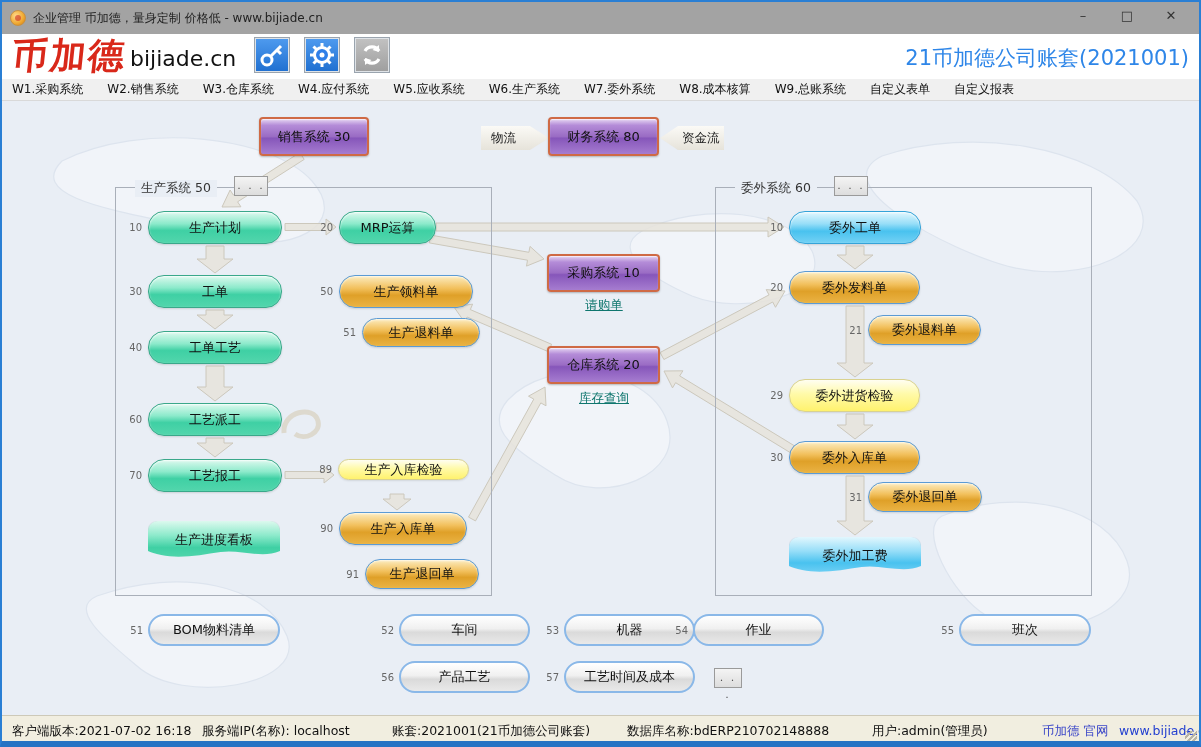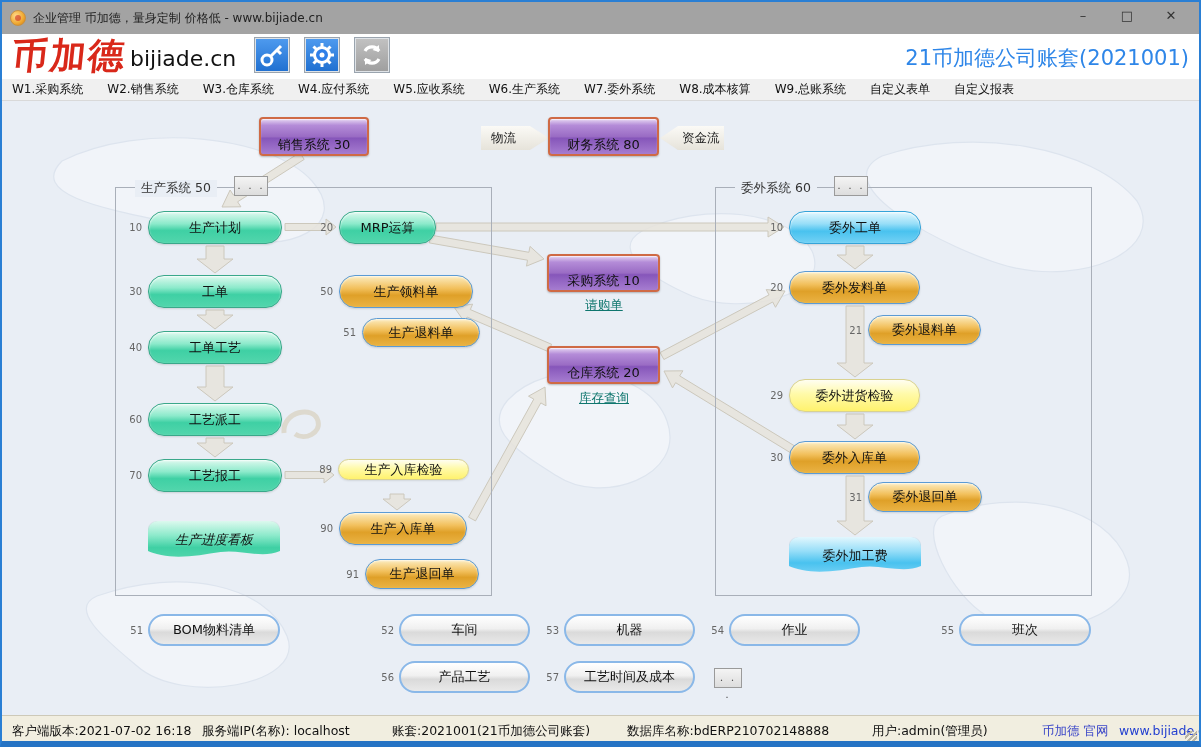--- a/index.html
+++ b/index.html
@@ -35,31 +35,31 @@
   .canvas { height:614px; background:#e9eef5; position:relative; overflow:hidden; }
   .map-layer, .arrow-layer { position:absolute; left:0; top:0; }
   .group-box { position:absolute; border:1px solid #a9afb9; }
   .group-title { position:absolute; font-size:12.5px; color:#333; background:#e9eef5; padding:0 6px; white-space:nowrap; }
   .more-btn { position:absolute; width:34px; height:20px; background:linear-gradient(180deg,#f4f4f4,#ddd);
     border:1px solid #9a9a9a; font-size:11px; color:#555; text-align:center; line-height:17px; letter-spacing:2px; }
   .flow-node { position:absolute; display:flex; align-items:center; justify-content:center;
     font-size:13px; color:#111; cursor:default; }
   .node-num { position:absolute; right:100%; margin-right:7px; font-size:10px; color:#666; white-space:nowrap; }
   .node-purple { background:linear-gradient(180deg,#e6d6f2 0%,#b48cd8 18%,#9a6cc4 50%,#8656ba 55%,#a67cd0 100%);
-    border:2px solid #cf6a45; border-radius:4px; box-shadow:0 1px 2px rgba(0,0,0,.25), inset 0 1px 1px rgba(255,255,255,.6);align-items:flex-end; }
+    border:2px solid #cf6a45; border-radius:4px; box-shadow:0 1px 2px rgba(0,0,0,.25), inset 0 1px 1px rgba(255,255,255,.6); }
   .node-teal { background:linear-gradient(180deg,#dcf9ee 0%,#8ceacb 38%,#3fd0a4 60%,#52d6ac 100%);
     border:1px solid #3aa88a; border-radius:16px; box-shadow:inset 0 1px 2px rgba(255,255,255,.8), 0 1px 2px rgba(0,0,0,.12); }
   .node-orange { background:linear-gradient(180deg,#fcecc0 0%,#f2c05c 40%,#dfa028 62%,#eab344 100%);
     border:1px solid #5b9bd5; border-radius:16px; box-shadow:inset 0 1px 2px rgba(255,255,255,.7), 0 1px 2px rgba(0,0,0,.12); }
   .node-yellow { background:linear-gradient(180deg,#fffef2 0%,#fffaa8 45%,#fff26e 100%);
     border:1px solid #d9d28f; border-radius:16px; box-shadow:0 1px 2px rgba(0,0,0,.1); }
   .node-blue { background:linear-gradient(180deg,#e2f7fe 0%,#97def8 38%,#49c2ef 62%,#73d1f5 100%);
     border:1px solid #35a3d8; border-radius:16px; box-shadow:inset 0 1px 2px rgba(255,255,255,.8), 0 1px 2px rgba(0,0,0,.12); }
   .node-tealflag { background:linear-gradient(180deg,#dcf9ee 0%,#8ceacb 38%,#3fd0a4 70%,#52d6ac 100%);
-    border-radius:10px 10px 6px 6px; filter:drop-shadow(0 1px 1px rgba(40,120,100,.5));font-style:italic; }
+    border-radius:10px 10px 6px 6px; filter:drop-shadow(0 1px 1px rgba(40,120,100,.5)); }
   .node-blueflag { background:linear-gradient(180deg,#e2f7fe 0%,#97def8 38%,#49c2ef 70%,#73d1f5 100%);
     border-radius:10px 10px 6px 6px; filter:drop-shadow(0 1px 1px rgba(30,110,160,.5)); }
   .node-white { background:linear-gradient(180deg,#ffffff 0%,#f0f0f0 45%,#dadada 58%,#e9e9e9 100%);
     border:2px solid #8ab8e8; border-radius:16px; font-size:13px; }
   .flow-link { position:absolute; font-size:12.5px; color:#0f766e; text-decoration:underline; text-align:center; cursor:pointer; }
   .flow-tag { position:absolute; height:24px; display:flex; align-items:center; font-size:12.5px; color:#222;
     background:linear-gradient(180deg,#fbfaf6,#e6e3da); filter:drop-shadow(0 0 1px #b9b5a9);text-align:right; }
   .tag-right { clip-path:polygon(0 0,72% 0,100% 50%,72% 100%,0 100%); padding-left:10px; }
   .tag-left  { clip-path:polygon(100% 0,28% 0,0 50%,28% 100%,100% 100%); padding-left:22px; }
   
@@ -270,21 +270,21 @@
         <span>BOM物料清单</span>
       </div>
       <div class="flow-node node-white" style="left: 397px; top: 513px; width: 131px; height: 32px;">
         <span class="node-num">52</span>
         <span>车间</span>
       </div>
       <div class="flow-node node-white" style="left: 562px; top: 513px; width: 131px; height: 32px;">
         <span class="node-num">53</span>
         <span>机器</span>
       </div>
-      <div class="flow-node node-white" style="left: 727px; top: 513px; width: 131px; height: 32px;">
+      <div class="flow-node node-white" style="left: 691px; top: 513px; width: 131px; height: 32px;">
         <span class="node-num">54</span>
         <span>作业</span>
       </div>
       <div class="flow-node node-white" style="left: 957px; top: 513px; width: 132px; height: 32px;">
         <span class="node-num">55</span>
         <span>班次</span>
       </div>
       <div class="flow-node node-white" style="left: 397px; top: 560px; width: 131px; height: 32px;">
         <span class="node-num">56</span>
         <span>产品工艺</span>

